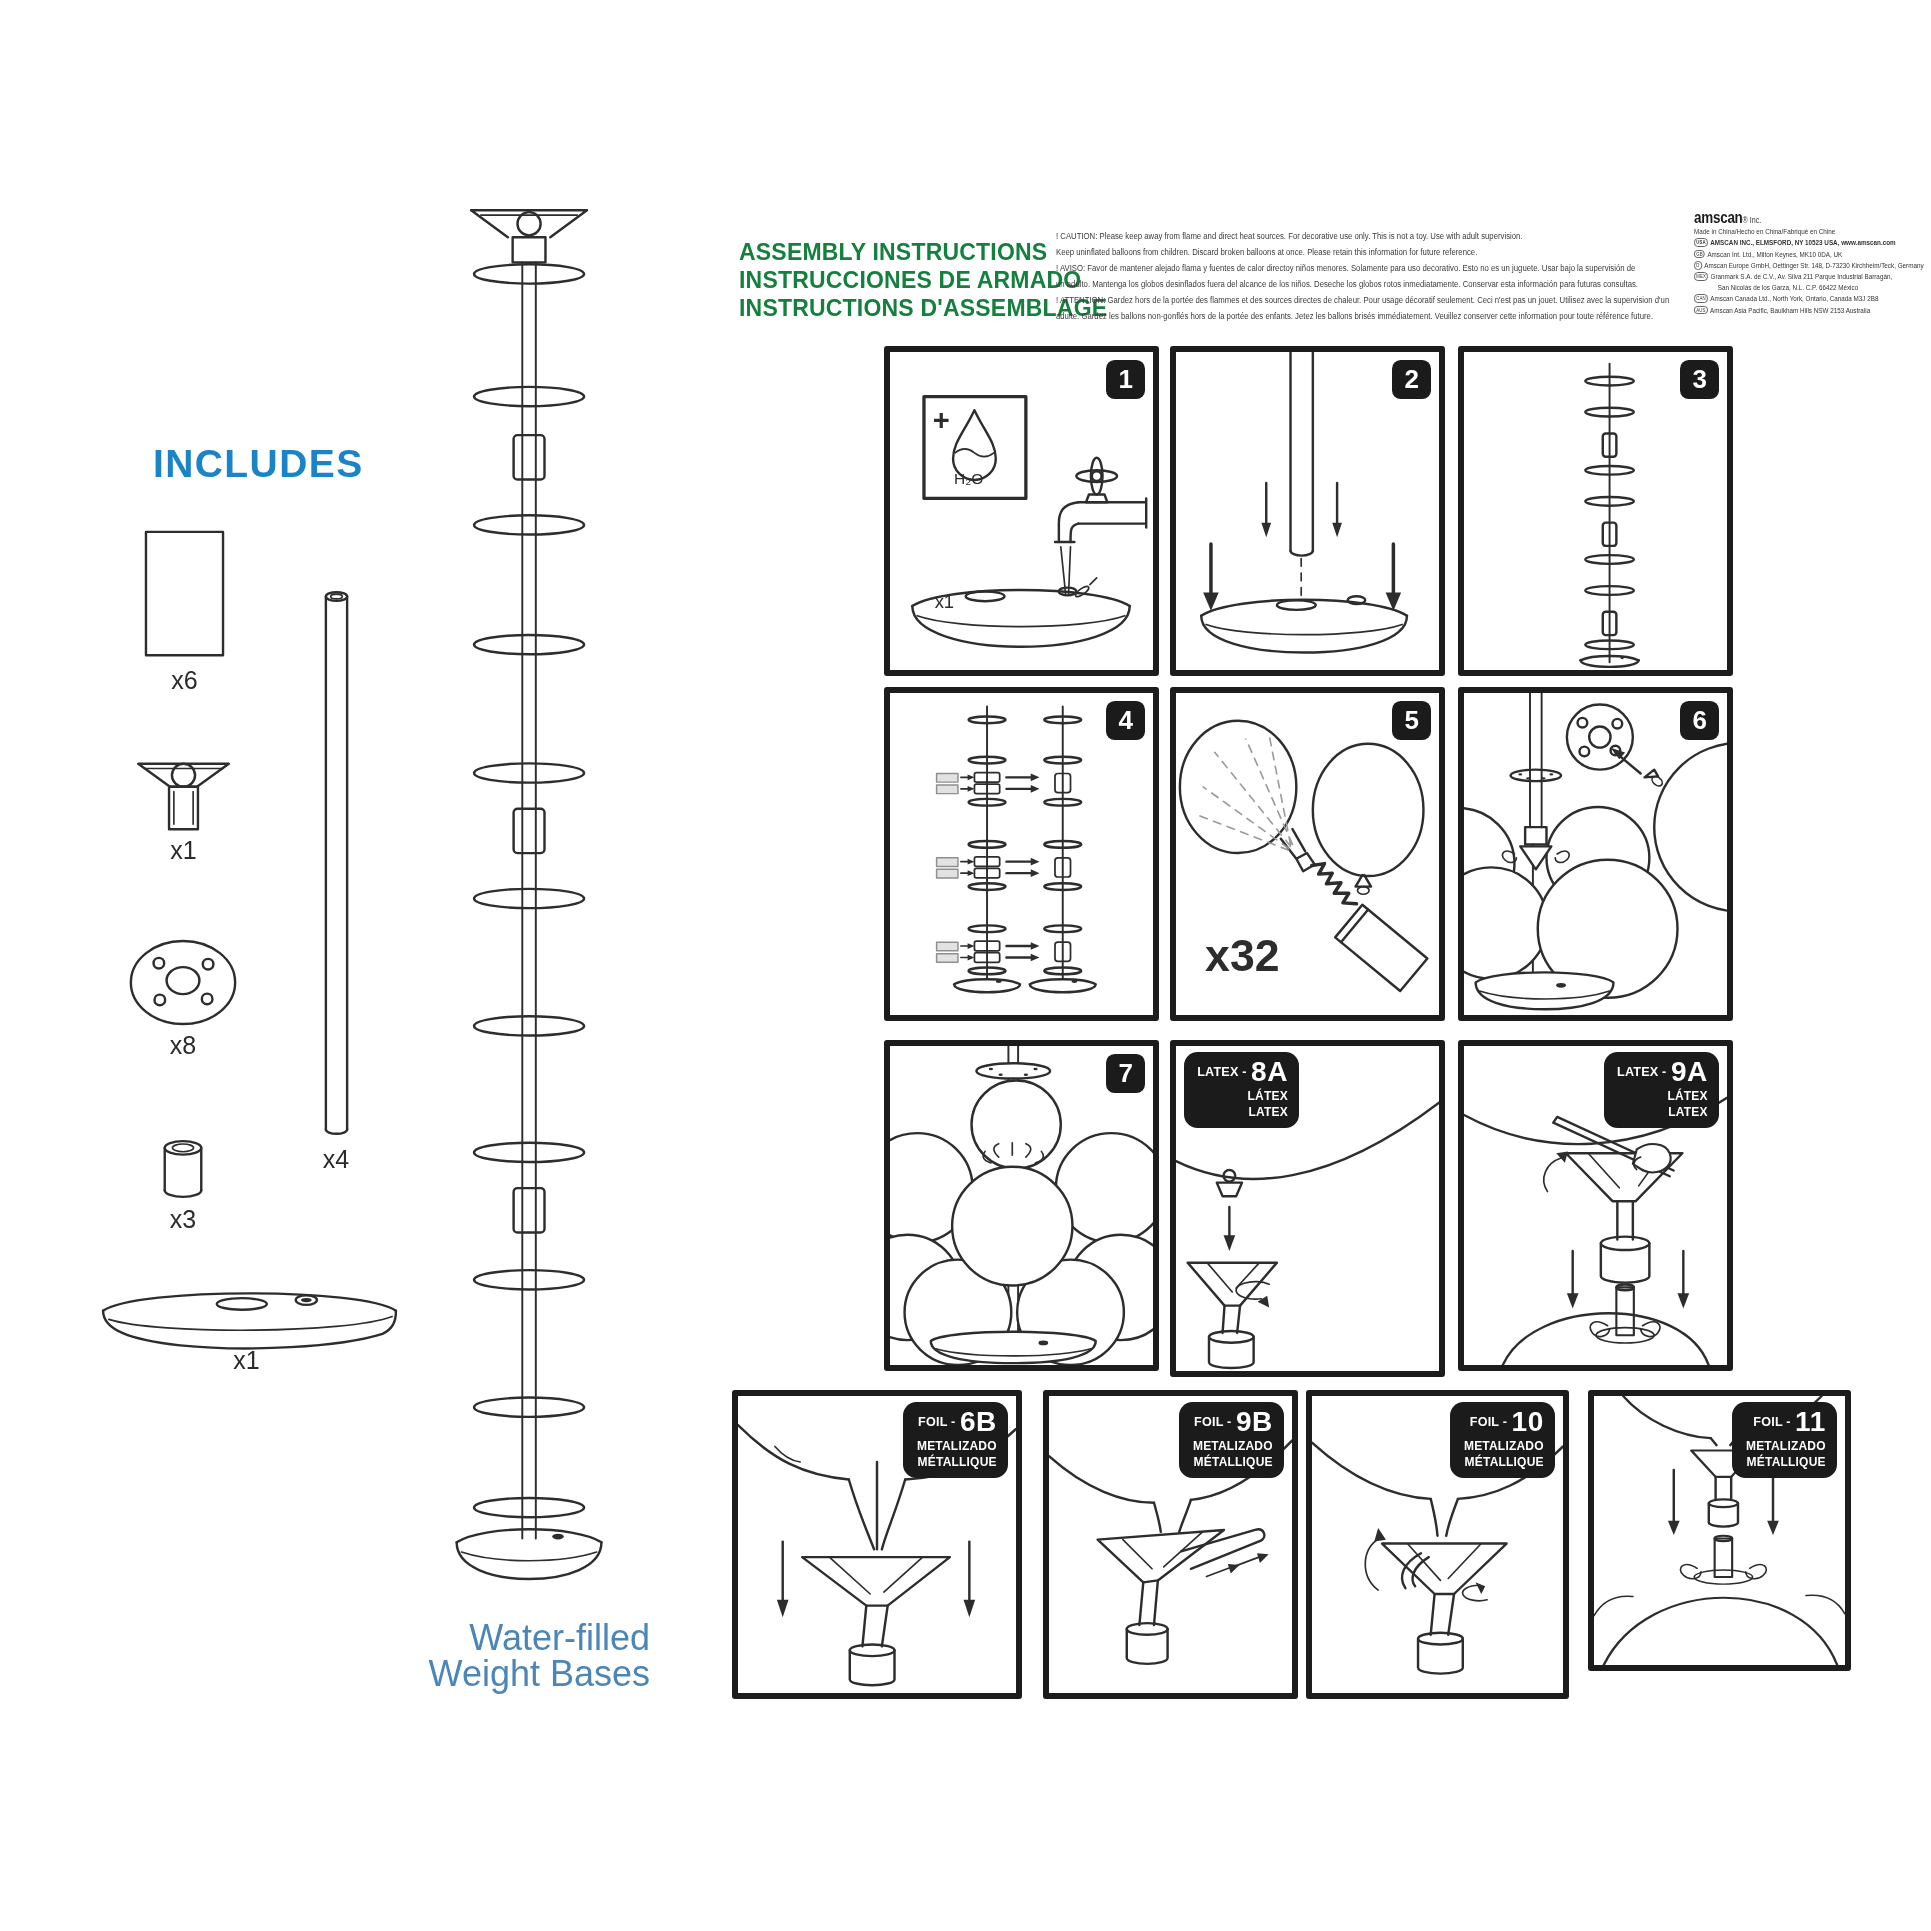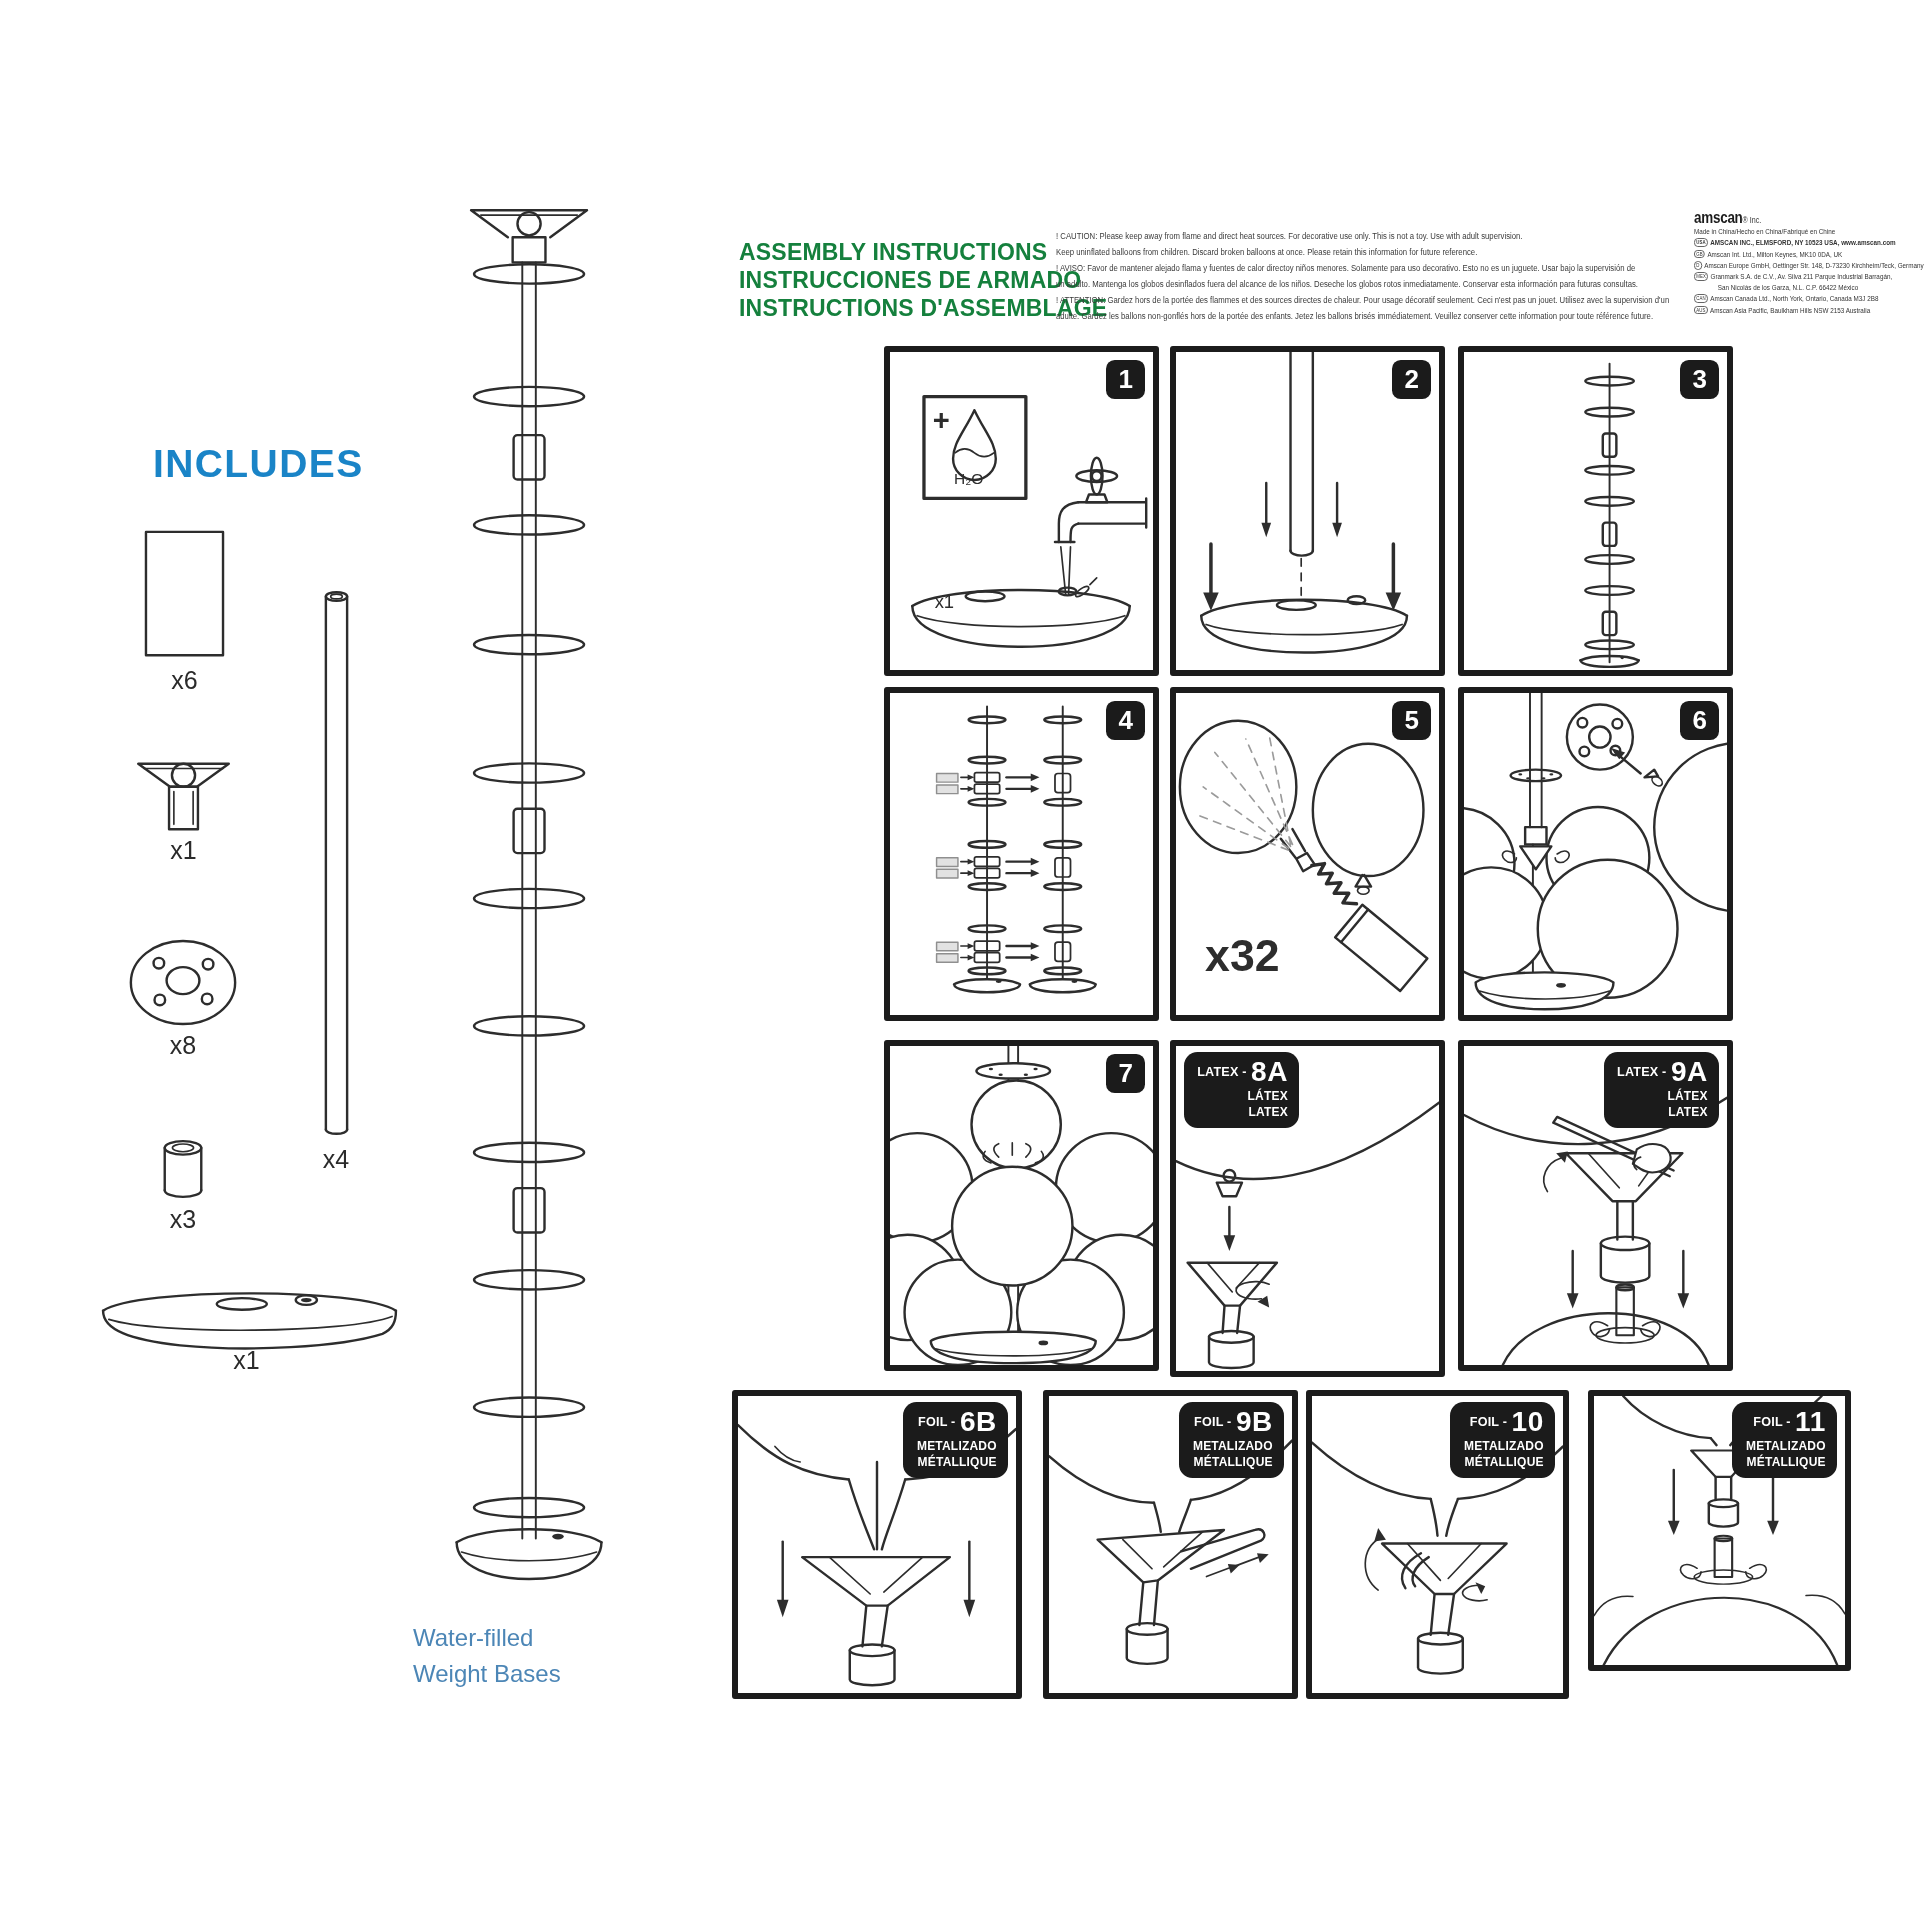--- a/index.html
+++ b/index.html
@@ -2,21 +2,21 @@
 <html><head>
 <meta charset="utf-8">
 <style>
   html,body{margin:0;padding:0;background:#fff;}
   body{width:1931px;height:1931px;position:relative;overflow:hidden;
        font-family:"Liberation Sans",sans-serif;color:#2d2d2d;}
   .abs{position:absolute;}
   
   .includes-title{font-size:39px;font-weight:bold;letter-spacing:1.4px;color:#1a84c7;}
   .qty{font-size:25px;color:#2b2b2b;text-align:center;}
-  .water-caption{font-size:24px;line-height:36px;color:#4c86b6;text-align:left;}
+  .water-caption{font-size:36px;line-height:36px;color:#4c86b6;text-align:right;}
   
   .asm-header{font-size:23px;font-weight:bold;line-height:28px;color:#15803d;letter-spacing:0.2px;}
   .caution{font-size:9.7px;line-height:16px;color:#3a3a3a;transform:scaleX(.8);transform-origin:left top;white-space:nowrap;width:869px;}
   .company{font-size:7.7px;line-height:11.2px;color:#333;transform:scaleX(.82);transform-origin:left top;white-space:nowrap;width:309px;}
   .company .brand{font-size:16.4px;font-weight:bold;letter-spacing:-0.3px;color:#1c1c1c;}
   .company .brand-suffix{font-size:8.7px;font-weight:normal;}
   .company .bold-line{font-weight:bold;}
   .cbadge{display:inline-block;border:1px solid #555;border-radius:6.8px;font-size:5.3px;line-height:6.8px;padding:0 1.9px;margin-right:2.9px;vertical-align:1px;color:#333;}
   .centry{white-space:nowrap;}
   .indent{padding-left:29px;}

